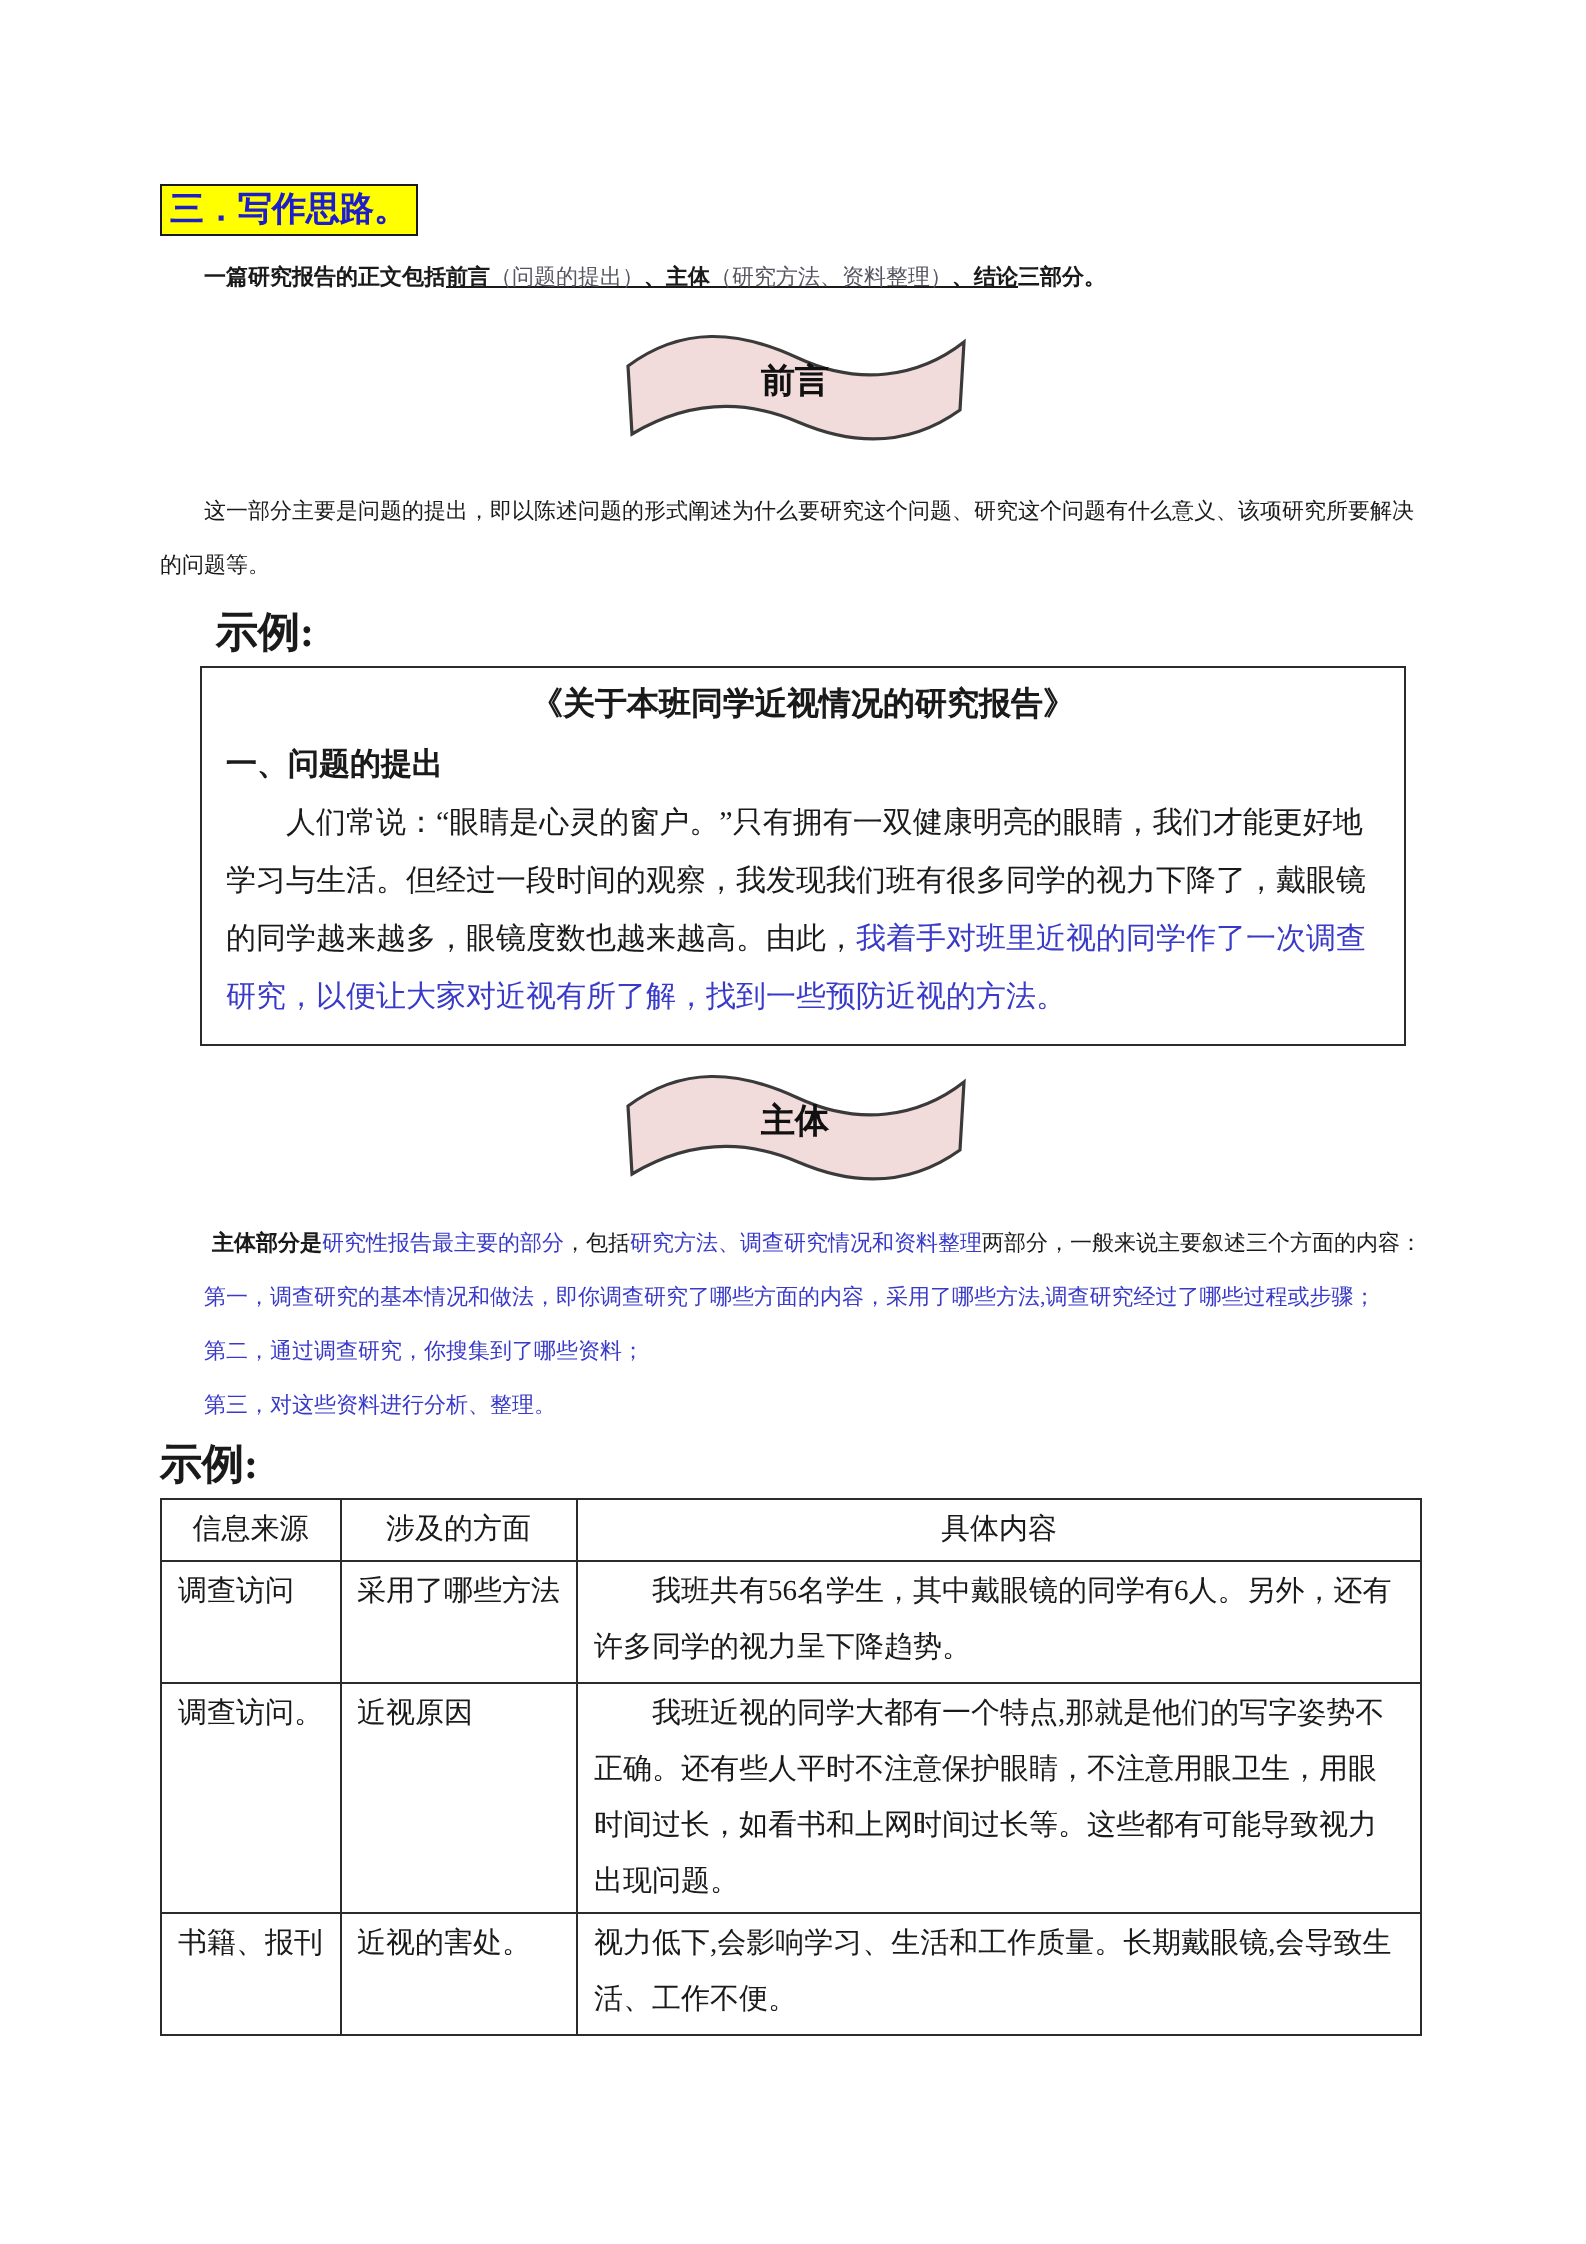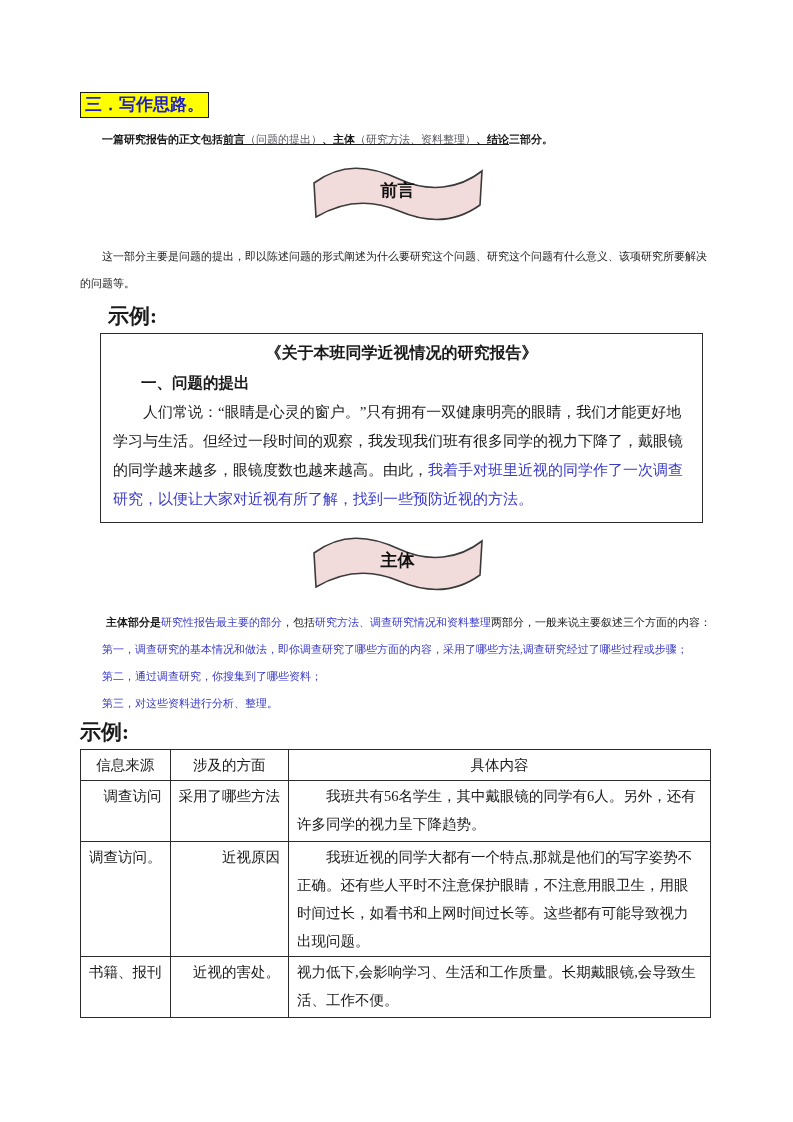--- a/index.html
+++ b/index.html
@@ -50,39 +50,39 @@
 
   
   .example-box{
     border:1.4px solid #2b2b2b;
     margin:2px 12px 6px 20px;
     padding:4px 12px 8px 12px;
   }
   .example-box .box-title{
     text-align:center;font-weight:bold;font-size:16px;line-height:30px;text-indent:0;
   }
-  .example-box .box-heading{font-weight:bold;font-size:15.5px;line-height:30px;margin-left:28px;}
+  .example-box .box-heading{font-weight:bold;font-size:15.5px;line-height:30px;}
   .example-box p.body{font-size:15px;line-height:29px;}
 
   
   table.info{
     border-collapse:collapse;
     width:631px;
     margin-top:2px;
     font-size:14.5px;
   }
   table.info th, table.info td{
     border:1.4px solid #2b2b2b;
     padding:1px 8px;
     vertical-align:top;
     line-height:28px;
     font-weight:normal;
   }
   table.info th{text-align:center;height:26px;}
-  td.c{text-align:right;white-space:nowrap;}
+  td.c{text-align:left;white-space:nowrap;}
   td.content{width:420px;}
   td.content .ind2{text-indent:2em;display:block;}
   tr.r1 td{height:58px;}
   tr.r2 td{height:86px;}
   tr.r3 td{height:58px;}
 </style>
 </head>
 <body>
 
 <div class="page">

